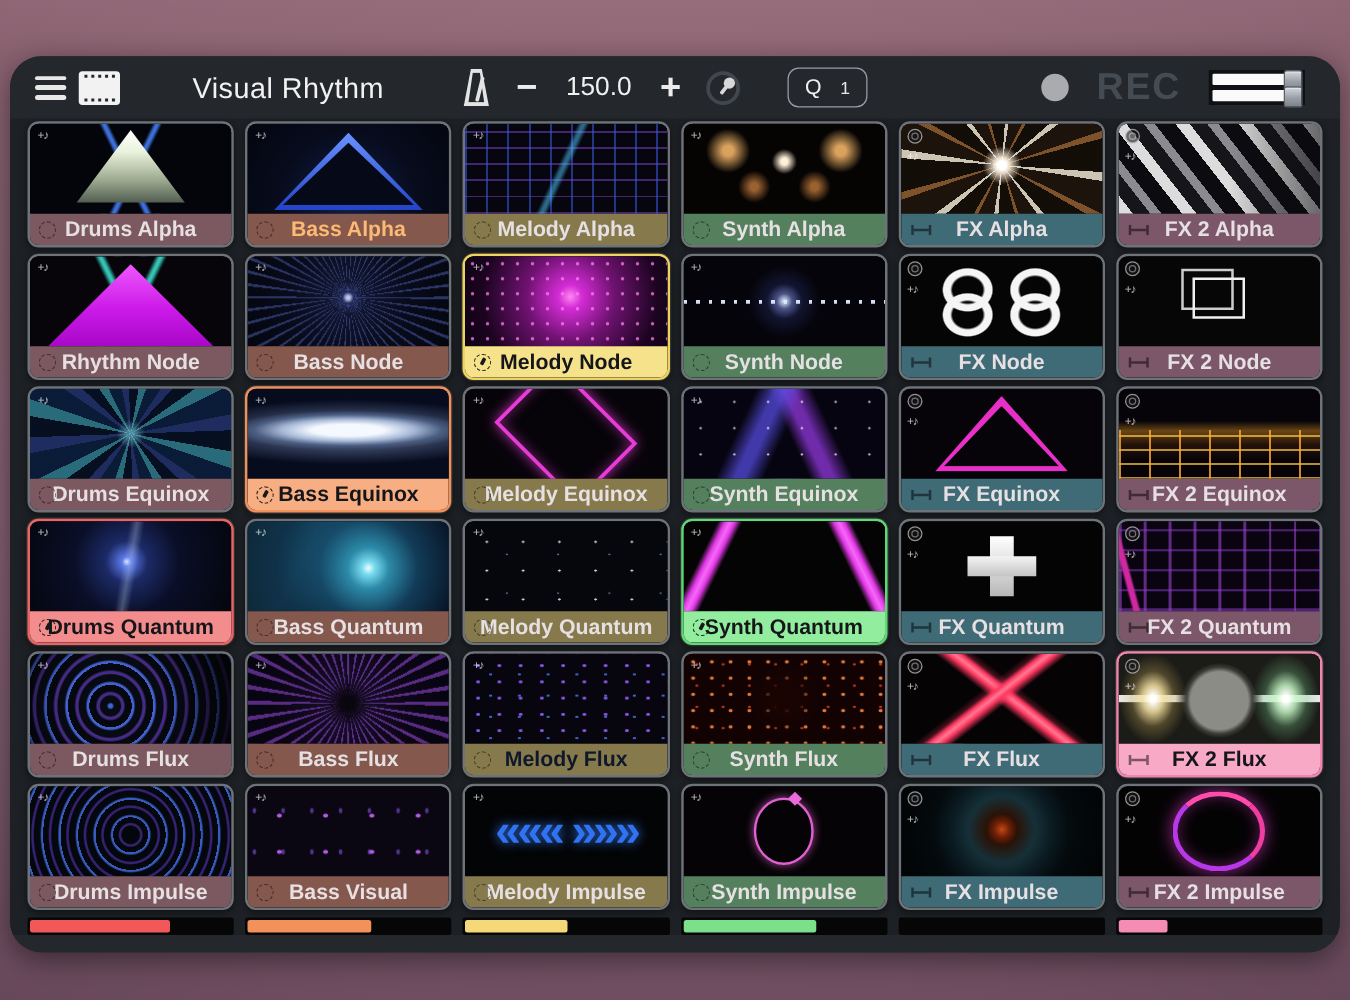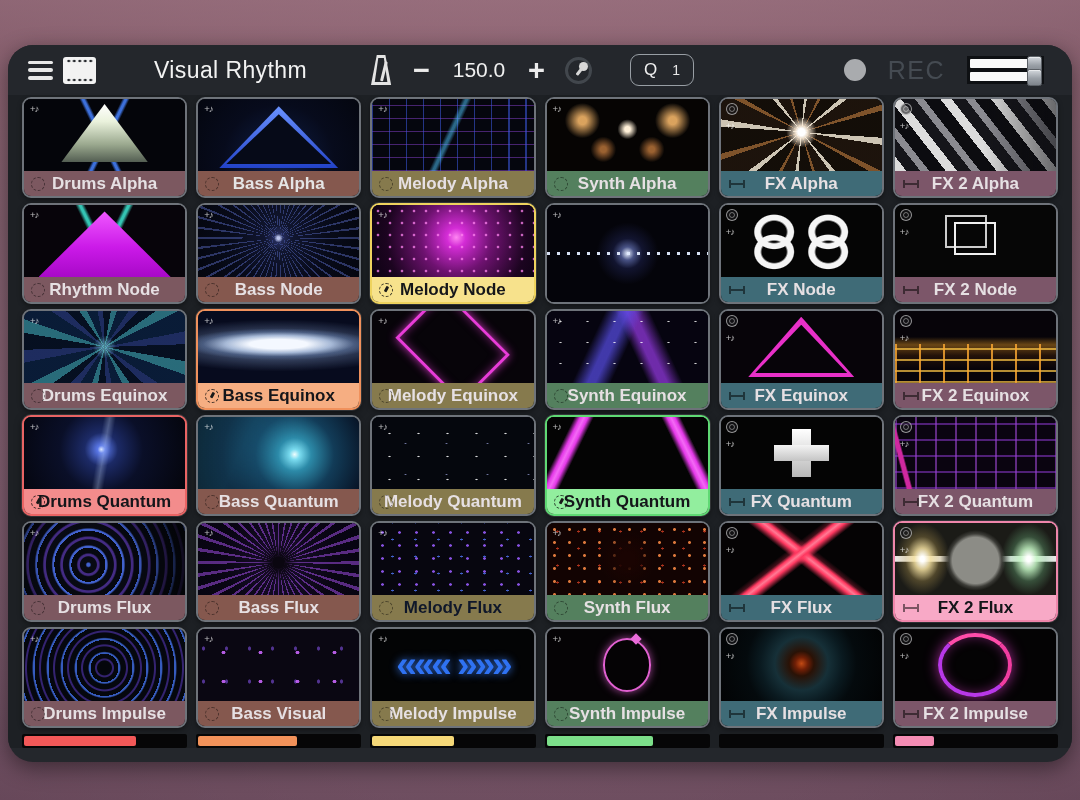--- a/index.html
+++ b/index.html
@@ -31,21 +31,21 @@
   .stepbtn { color:#ececec; font-size:29px; font-weight:bold; line-height:28px; cursor:pointer; padding:0 4px; user-select:none; }
   .bpm { color:#f0f0f0; font-size:21px; min-width:58px; text-align:center; }
   .dial { width:27px; height:27px; border-radius:50%; border:3px solid #42474d; position:relative; cursor:pointer; }
   .dial::before { content:""; position:absolute; width:9px; height:9px; border-radius:50%; background:#d8d8d8; right:1px; top:2px; }
   .dial::after { content:""; position:absolute; width:3px; height:9px; background:#d8d8d8; left:10px; top:7px; transform:rotate(38deg); border-radius:1px; }
   .qbox { margin-left:38px; border:1.5px solid #989ea4; border-radius:9px; padding:5px 13px; display:flex; align-items:baseline; gap:15px; cursor:pointer; }
   .qbox .q { color:#f0f0f0; font-size:17px; }
   .qbox .qv { color:#e8e8e8; font-size:14px; }
   .reccluster { margin-left:auto; display:flex; align-items:center; gap:22px; }
   .recdot { width:22px; height:22px; border-radius:50%; background:#a9abae; cursor:pointer; }
-  .reclabel { color:#454b52; font-size:25px; font-weight:normal; letter-spacing:1.5px; }
+  .reclabel { color:#454b52; font-size:30px; font-weight:bold; letter-spacing:1.5px; }
   .fader { background:#0e1013; padding:3px 8px 3px 3px; display:flex; flex-direction:column; gap:4px; cursor:pointer; }
   .fbar { width:66px; height:9px; background:#fafafa; border-radius:1px; position:relative; }
   .fbar::after { content:""; position:absolute; right:-6px; top:-3px; width:13px; height:15px; border-radius:2.5px;
     background:linear-gradient(180deg,#d4d8dd 0%,#9aa0a7 55%,#7e848b 100%); border:1px solid #5c6167; box-shadow:inset 0 1px 0 rgba(255,255,255,.5); }
   
   .gridwrap { background:#1d2024; padding:2px 14px 0; }
   #grid { display:grid; grid-template-columns:repeat(6,1fr); grid-template-rows:repeat(6,101px); column-gap:9px; row-gap:5px; }
   .cell { border:2px solid #6e737a; border-radius:9px; overflow:hidden; display:flex; flex-direction:column; background:#050608;
     box-shadow:0 2px 5px rgba(0,0,0,.4); cursor:pointer; position:relative; }
   .cell.active { box-shadow:0 0 0 1px rgba(255,255,255,.12), 0 2px 7px rgba(0,0,0,.5); }
@@ -283,21 +283,21 @@
             <span class="bar-label" style="color:#e6e0e3">Drums Alpha</span>
           </div>
         </div>
         <div class="cell">
           <div class="thumb thumb-bass-alpha">
             <span class="corner-note">+♪</span>
             <div class="art"></div>
           </div>
           <div class="bar" style="background:#85584e">
             <span class="state-circle"></span>
-            <span class="bar-label" style="color:#e5e5e5">Bass Alpha</span>
+            <span class="bar-label" style="color:#fdba74">Bass Alpha</span>
           </div>
         </div>
         <div class="cell">
           <div class="thumb thumb-melody-alpha">
             <span class="corner-note">+♪</span>
             <div class="art"></div>
           </div>
           <div class="bar" style="background:#867a4d">
             <span class="state-circle"></span>
             <span class="bar-label" style="color:#e6e0e3">Melody Alpha</span>
@@ -362,20 +362,24 @@
           </div>
           <div class="bar" style="background:#f7e28c">
             <span class="state-circle"></span>
             <span class="bar-label" style="color:#15161a">Melody Node</span>
           </div>
         </div>
         <div class="cell">
           <div class="thumb thumb-synth-node">
             <span class="corner-note">+♪</span>
             <div class="art"></div>
+          </div>
+          <div class="bar" style="background:#54805e">
+            <span class="state-circle"></span>
+            <span class="bar-label" style="color:#e6e0e3">Synth Node</span>
           </div>
         </div>
         <div class="cell">
           <div class="thumb thumb-fx-node">
             <span class="loop-badge"></span>
             <span class="corner-note">+♪</span>
             <div class="art"></div>
           </div>
           <div class="bar" style="background:#3f6b77">
             <span class="range-icon"></span>

